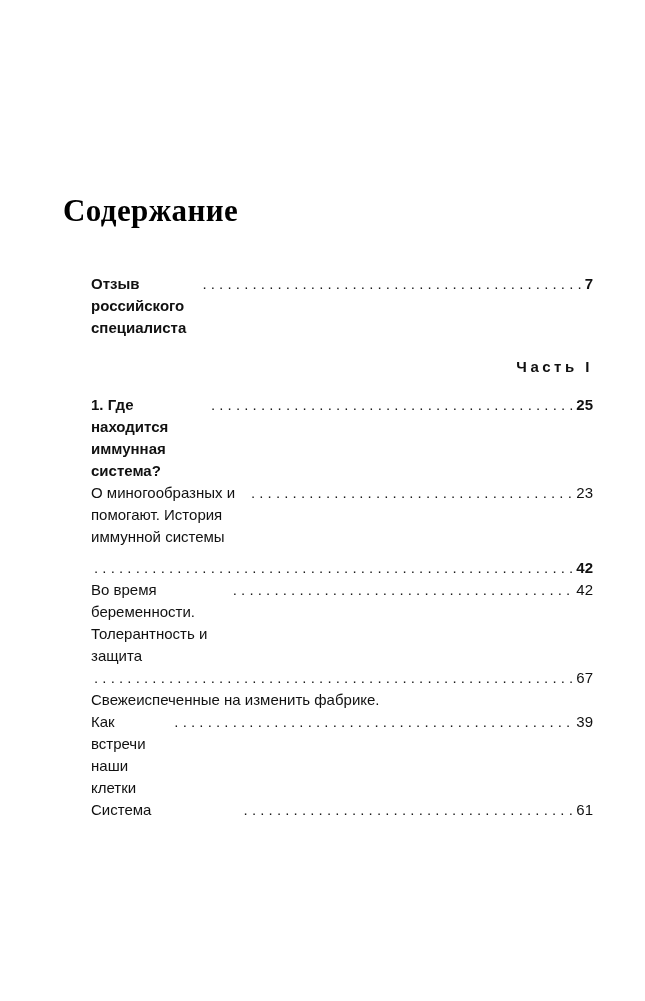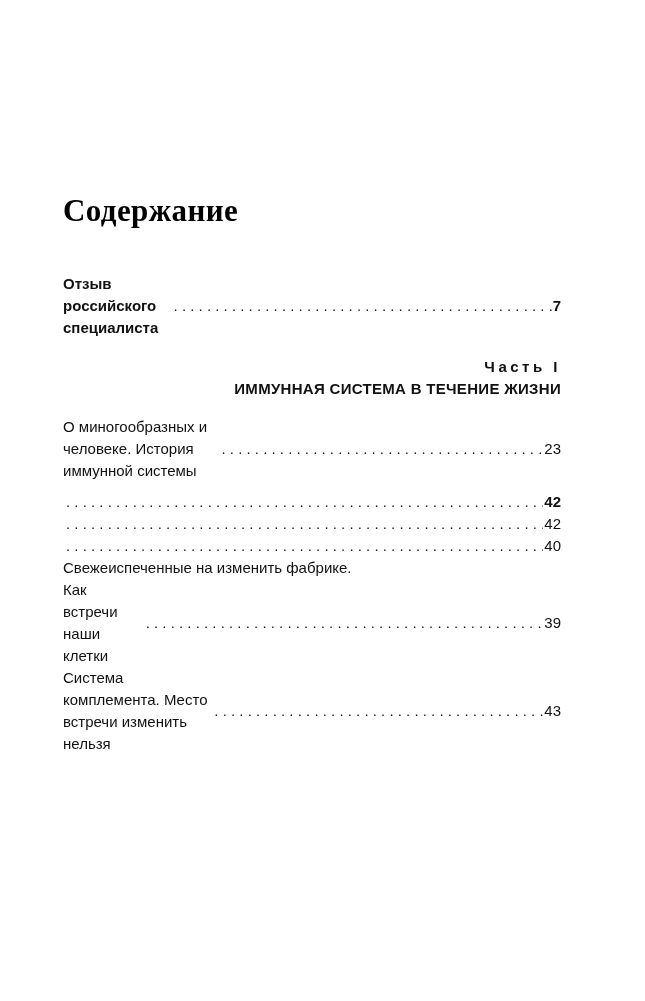--- a/index.html
+++ b/index.html
@@ -4,41 +4,41 @@
 <title>Содержание</title>
 <style>
   html, body { margin: 0; padding: 0; background: #ffffff; }
   .page {
     position: relative;
     width: 645px;
     height: 817px;
     margin: 0 auto;
     background: #ffffff;
     box-sizing: border-box;
-    padding: 193px 84px 0 63px;
+    padding: 193px 52px 0 63px;
     font-family: "Liberation Sans", "DejaVu Sans", sans-serif;
     font-size: 15px;
     line-height: 22px;
     color: #111111;
     overflow: hidden;
   }
   .doc-title {
     font-family: "Liberation Serif", "DejaVu Serif", serif;
     font-weight: 700;
     font-size: 31px;
     line-height: 36px;
     letter-spacing: 0.4px;
     color: #000000;
     margin: 0 0 44px 0;
   }
   .entry { margin: 0; }
   .entry.bold { font-weight: 700; }
   .toc .entry.bold { margin-top: 9px; }
   .front .entry { margin-bottom: 17px; }
-  .row { display: flex; align-items: center; }
+  .row { display: flex; align-items: flex-start; margin-left: 28px; }
   .txt { flex: 0 1 auto; }
   .dots {
     flex: 1 1 auto;
     min-width: 0;
     overflow: hidden;
     white-space: nowrap;
     margin: 0 1px 0 3px;
     font-weight: 400;
     color: #1a1a1a;
   }
@@ -74,62 +74,69 @@
         <div class="row">
           <span class="txt">Отзыв российского специалиста</span>
           <span class="dots"></span>
           <span class="num">7</span>
         </div>
       </div>
     </div>
 
   <div class="part">
     <div class="part-kicker">Часть I</div>
-    <div class="part-title">ИММУННАЯ СИСТЕМА В ТЕЧЕНИЕ ЖИЗНИ</div>
   </div>
 
   <div class="toc" id="toc-entries">
+      <div class="entry bold">
+        <div class="row">
+          <span class="txt">1. Где находится иммунная система?</span>
+          <span class="dots"></span>
+          <span class="num">25</span>
+        </div>
+      </div>
       <div class="entry">
         <div class="row">
-          <span class="txt">О миногообразных и человеке. История иммунной системы</span>
+          <span class="txt">О миногообразных и помогают. История иммунной системы</span>
           <span class="dots"></span>
           <span class="num">23</span>
         </div>
       </div>
       <div class="entry bold">
         <div class="row">
           <span class="dots"></span>
           <span class="num">42</span>
         </div>
       </div>
       <div class="entry">
         <div class="row">
+          <span class="txt">Во время беременности. Толерантность и защита</span>
           <span class="dots"></span>
           <span class="num">42</span>
         </div>
       </div>
       <div class="entry">
         <div class="row">
           <span class="dots"></span>
-          <span class="num">40</span>
+          <span class="num">67</span>
         </div>
       </div>
       <div class="entry">
         <div class="row">
           <span class="txt">Свежеиспеченные на изменить фабрике.</span>
         </div>
         <div class="row">
           <span class="txt">Как встречи наши клетки</span>
           <span class="dots"></span>
           <span class="num">39</span>
         </div>
       </div>
       <div class="entry">
         <div class="row">
           <span class="txt">Система комплемента. Место встречи изменить нельзя</span>
           <span class="dots"></span>
-          <span class="num">43</span>
+          <span class="num">61</span>
         </div>
       </div>
     </div>
 
   <div class="folio">3</div>
 </div>
 
 </body></html>

